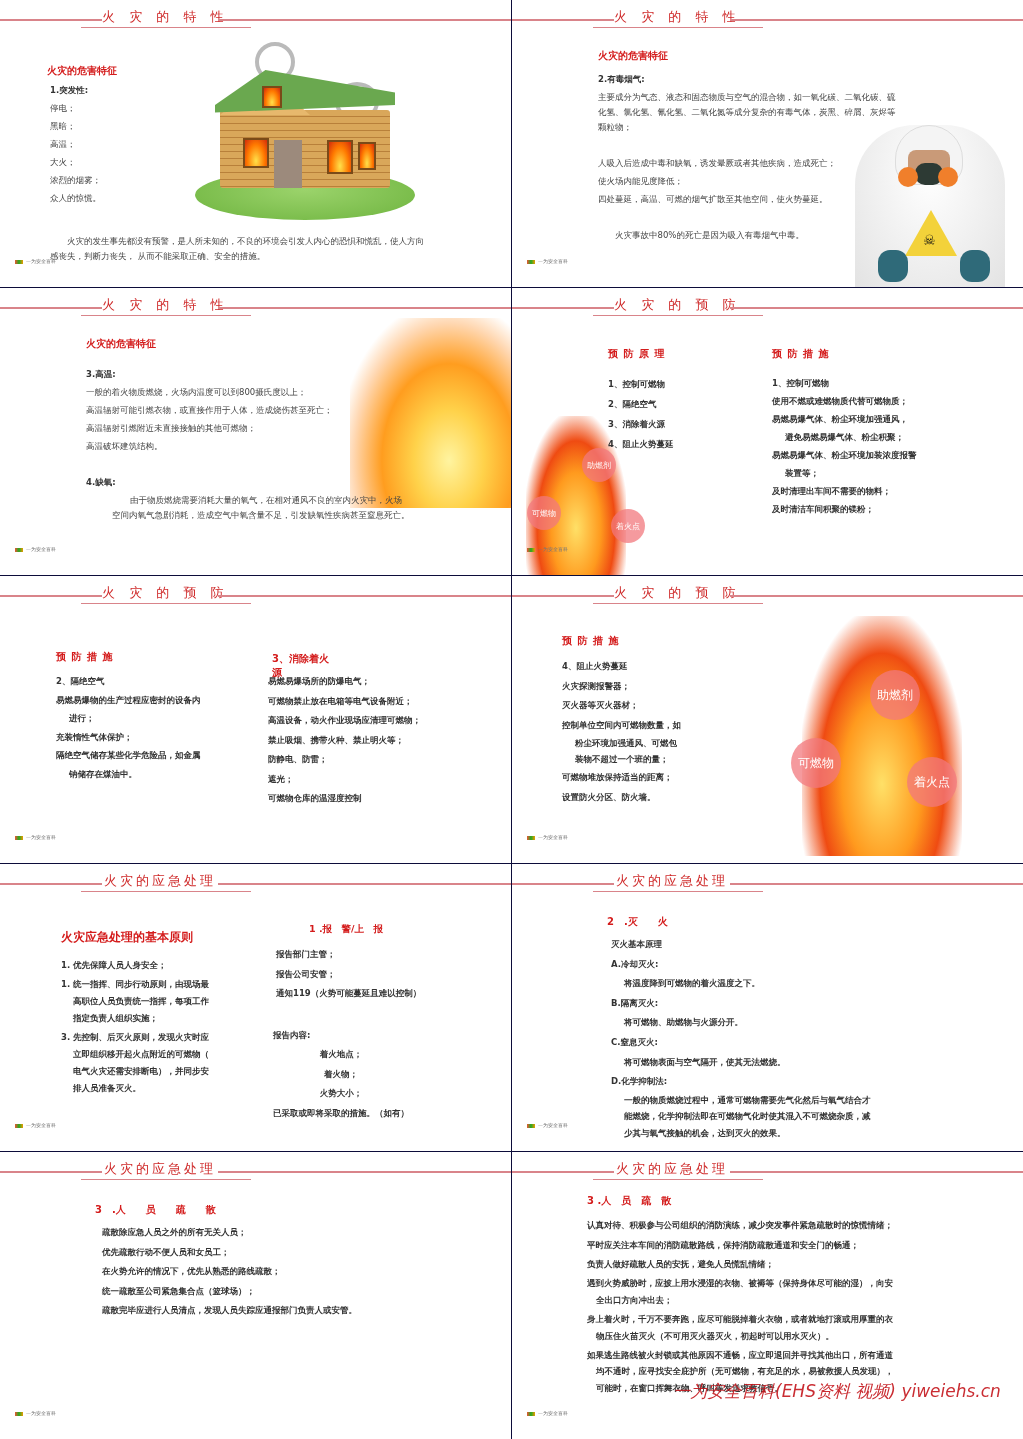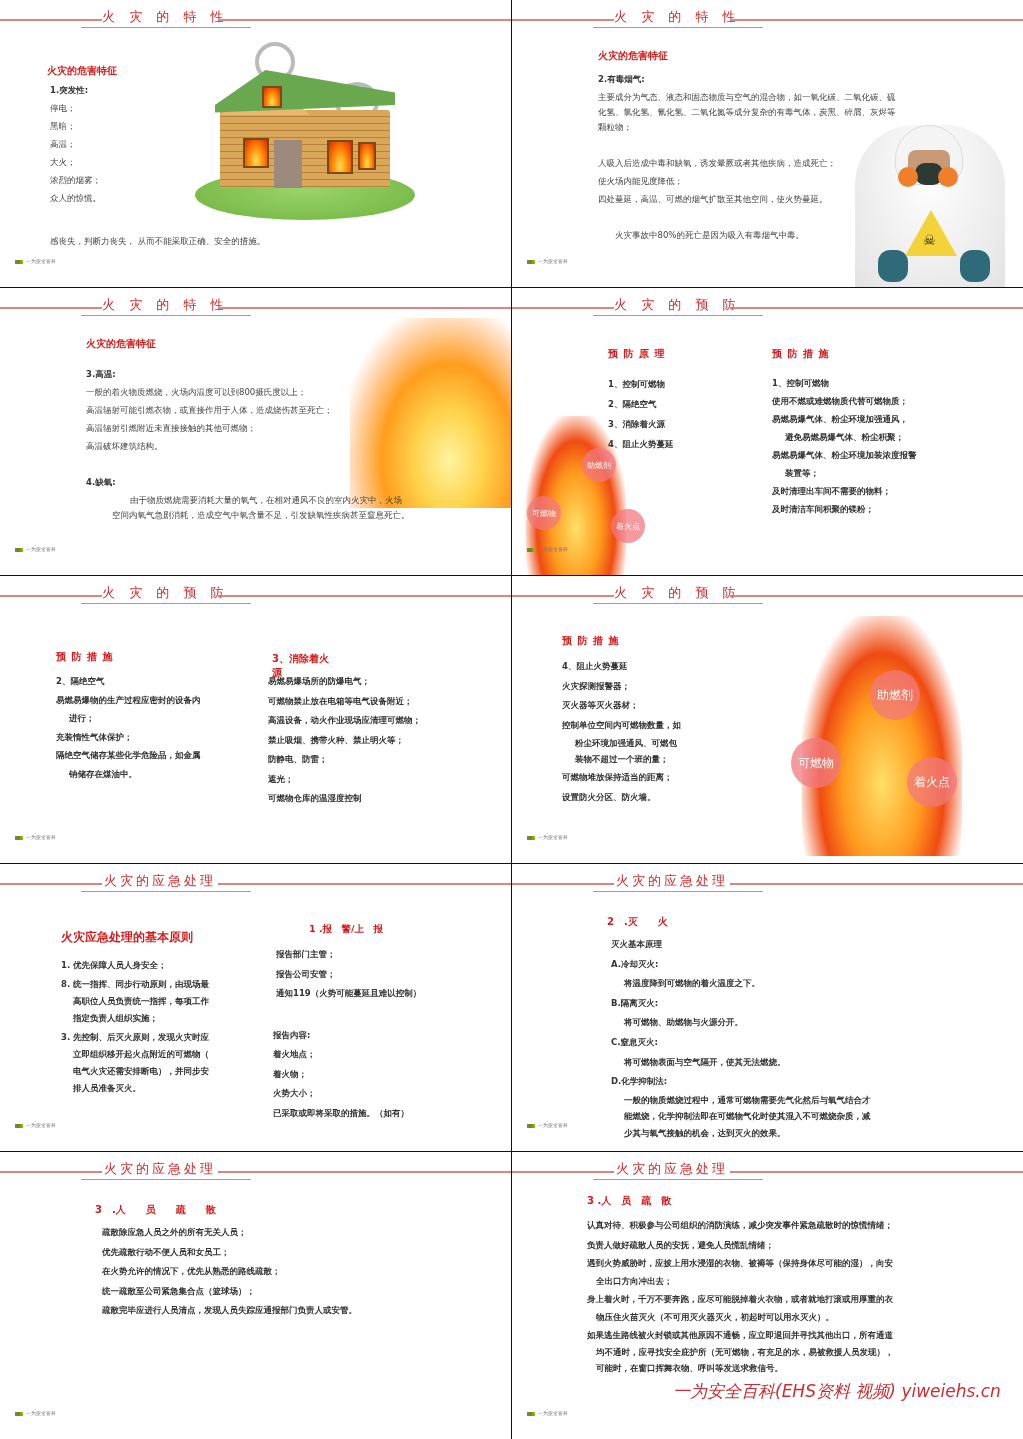--- a/index.html
+++ b/index.html
@@ -84,20 +84,21 @@
       <div class="gable"></div>
       <div class="roof"></div>
       <div class="win" style="left:262px;top:86px;width:20px;height:22px;"></div>
       <div class="win" style="left:243px;top:138px;width:26px;height:30px;"></div>
       <div class="door"></div>
       <div class="win" style="left:327px;top:140px;width:26px;height:34px;"></div>
       <div class="win" style="left:358px;top:142px;width:18px;height:28px;"></div>
     </div>
 
     <div class="para" style="left:50px;top:234px;width:430px;">
+      <span style="display:block;padding-left:17px;white-space:nowrap;">火灾的发生事先都没有预警，是人所未知的，不良的环境会引发人内心的恐惧和慌乱，使人方向</span>
       <span style="display:block;white-space:nowrap;">感丧失，判断力丧失， 从而不能采取正确、安全的措施。</span>
     </div>
     <div class="footer-logo"><span class="mk"></span><span>一为安全百科</span></div>
   </section>
 
   <section class="slide" style="left:512px;top:0;">
     <div class="hdr-left"></div>
     <div class="hdr-title">火 灾 的 特 性</div>
     <div class="hdr-right"></div>
     <div class="hdr-under"></div>
@@ -245,37 +246,37 @@
 
   <section class="slide" style="left:0;top:864px;">
     <div class="hdr-left"></div>
     <div class="hdr-title tight">火灾的应急处理</div>
     <div class="hdr-right"></div>
     <div class="hdr-under"></div>
 
     <div class="red-h" style="left:61px;top:65px;font-size:12px;">火灾应急处理的基本原则</div>
     <div class="txt b" style="left:61px;top:93px;line-height:17px;">
       <span class="ln" style="margin-bottom:2px;">1. 优先保障人员人身安全；</span>
-      <span class="ln">8. 统一指挥、同步行动原则，由现场最</span>
+      <span class="ln">1. 统一指挥、同步行动原则，由现场最</span>
       <span class="ind" style="padding-left:12px;">高职位人员负责统一指挥，每项工作</span>
       <span class="ind" style="padding-left:12px;margin-bottom:2px;">指定负责人组织实施；</span>
       <span class="ln">3. 先控制、后灭火原则，发现火灾时应</span>
       <span class="ind" style="padding-left:12px;">立即组织移开起火点附近的可燃物（</span>
       <span class="ind" style="padding-left:12px;">电气火灾还需安排断电），并同步安</span>
       <span class="ind" style="padding-left:12px;">排人员准备灭火。</span>
     </div>
 
     <div class="red-h" style="left:309px;top:59px;font-size:9.5px;">1 .报　警/上　报</div>
     <div class="txt b" style="left:276px;top:81px;line-height:19.5px;">
       <span class="ln">报告部门主管；</span>
       <span class="ln">报告公司安管；</span>
       <span class="ln">通知119（火势可能蔓延且难以控制）</span>
     </div>
     <div class="txt b" style="left:273px;top:162px;">报告内容:</div>
-    <div class="txt b" style="left:273px;top:181px;line-height:19.5px;">
+    <div class="txt b" style="left:273px;top:181px;line-height:19.5px;text-align:center;">
       <span class="ln"> 着火地点；</span>
       <span class="ln"> 着火物；</span>
       <span class="ln"> 火势大小；</span>
       <span class="ln"> 已采取或即将采取的措施。（如有）</span>
     </div>
     <div class="footer-logo"><span class="mk"></span><span>一为安全百科</span></div>
   </section>
 
   <section class="slide" style="left:512px;top:864px;">
     <div class="hdr-left"></div>
@@ -319,20 +320,21 @@
 
   <section class="slide" style="left:512px;top:1152px;">
     <div class="hdr-left"></div>
     <div class="hdr-title tight">火灾的应急处理</div>
     <div class="hdr-right"></div>
     <div class="hdr-under"></div>
 
     <div class="red-h" style="left:75px;top:42px;">3 .人　员　疏　散</div>
     <div class="txt b" style="left:75px;top:64px;line-height:19.6px;">
       <span class="ln">认真对待、积极参与公司组织的消防演练，减少突发事件紧急疏散时的惊慌情绪；</span>
+      <span class="ln">平时应关注本车间的消防疏散路线，保持消防疏散通道和安全门的畅通；</span>
       <span class="ln">负责人做好疏散人员的安抚，避免人员慌乱情绪；</span>
       <span class="ln" style="line-height:16.5px;">遇到火势威胁时，应披上用水浸湿的衣物、被褥等（保持身体尽可能的湿），向安</span>
       <span class="ind" style="padding-left:9px;">全出口方向冲出去；</span>
       <span class="ln" style="line-height:16.5px;">身上着火时，千万不要奔跑，应尽可能脱掉着火衣物，或者就地打滚或用厚重的衣</span>
       <span class="ind" style="padding-left:9px;">物压住火苗灭火（不可用灭火器灭火，初起时可以用水灭火）。</span>
       <span class="ln" style="line-height:16.5px;">如果逃生路线被火封锁或其他原因不通畅，应立即退回并寻找其他出口，所有通道</span>
       <span class="ind" style="padding-left:9px;line-height:16.5px;">均不通时，应寻找安全庇护所（无可燃物，有充足的水，易被救援人员发现），</span>
       <span class="ind" style="padding-left:9px;line-height:16.5px;">可能时，在窗口挥舞衣物、呼叫等发送求救信号。</span>
     </div>
     <div class="footer-logo"><span class="mk"></span><span>一为安全百科</span></div>

